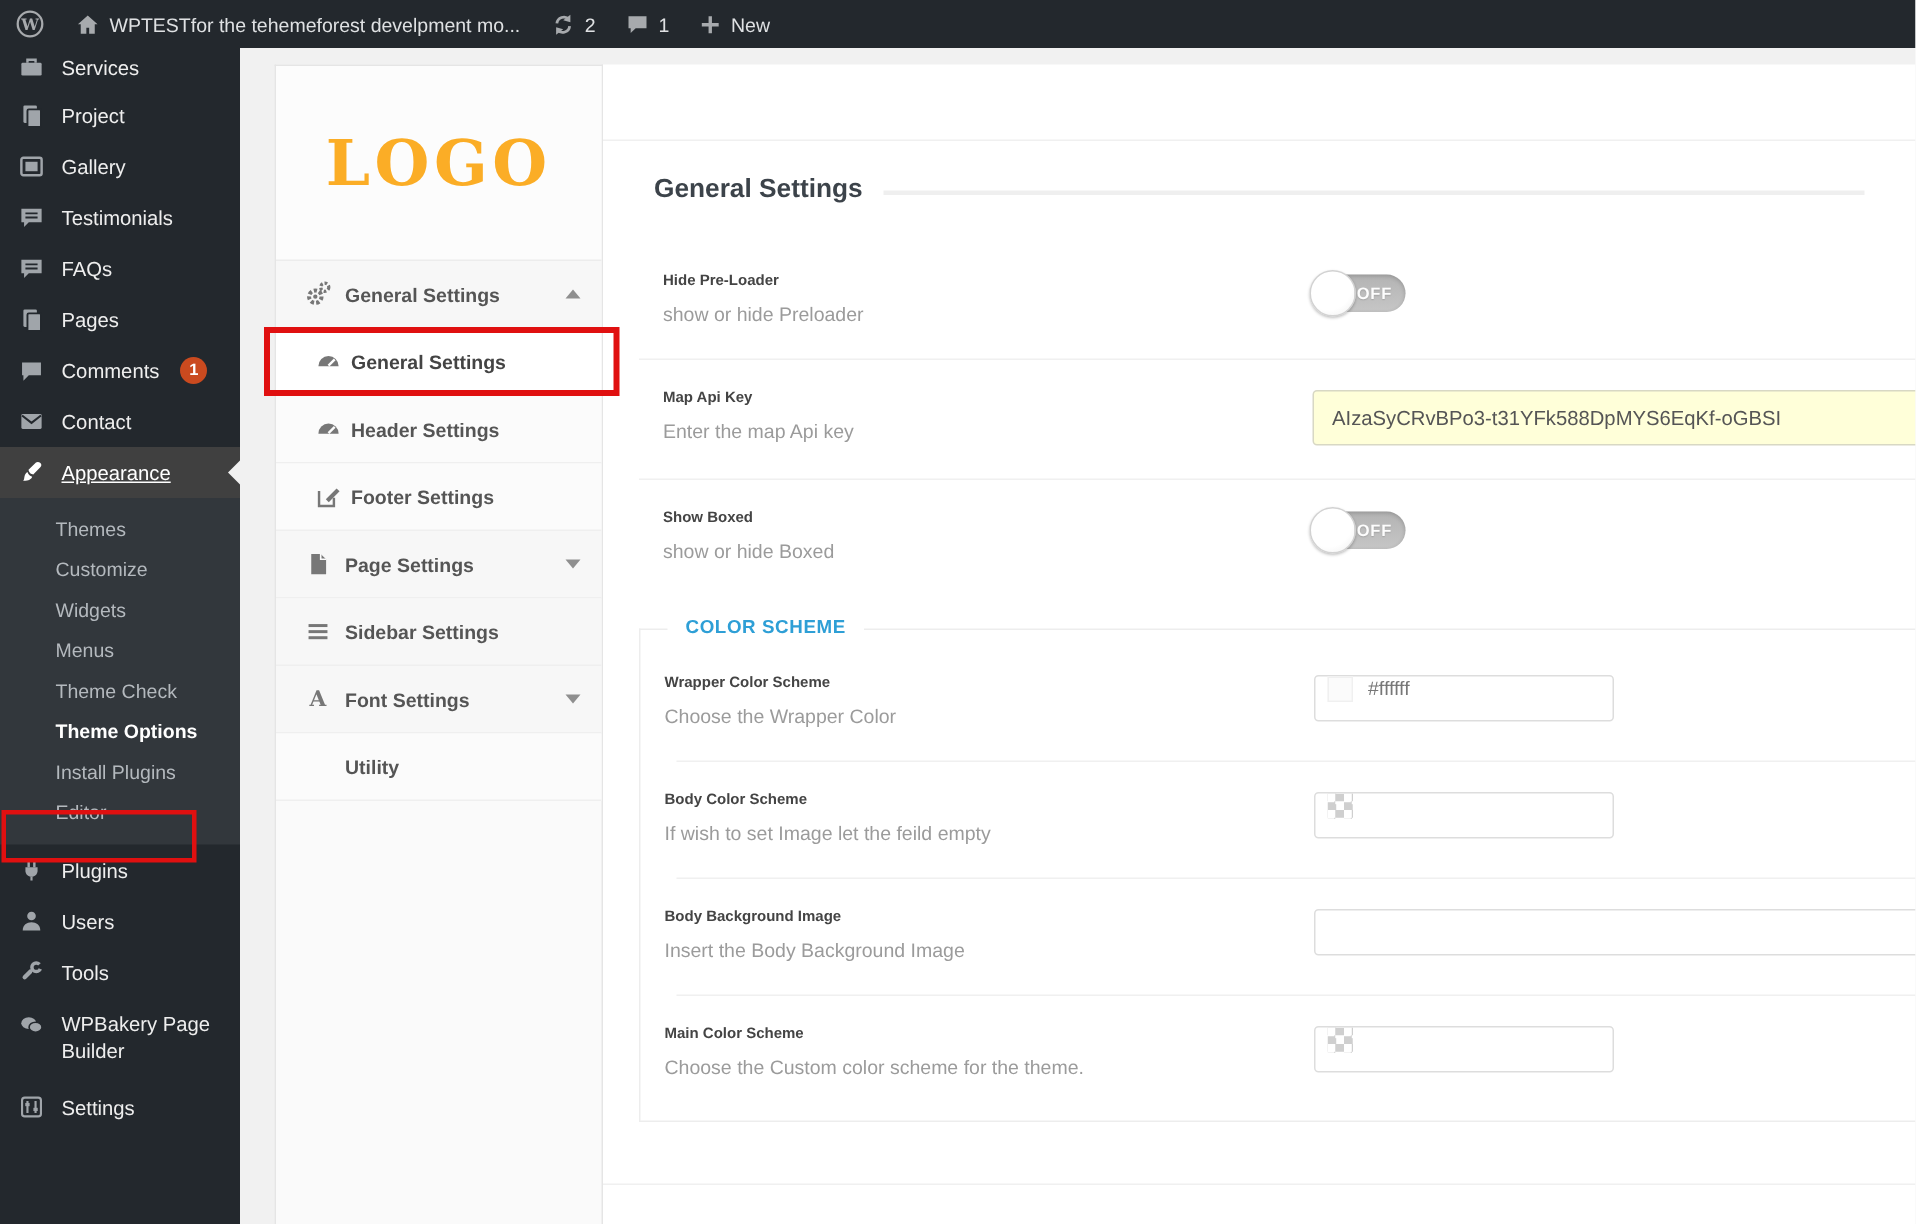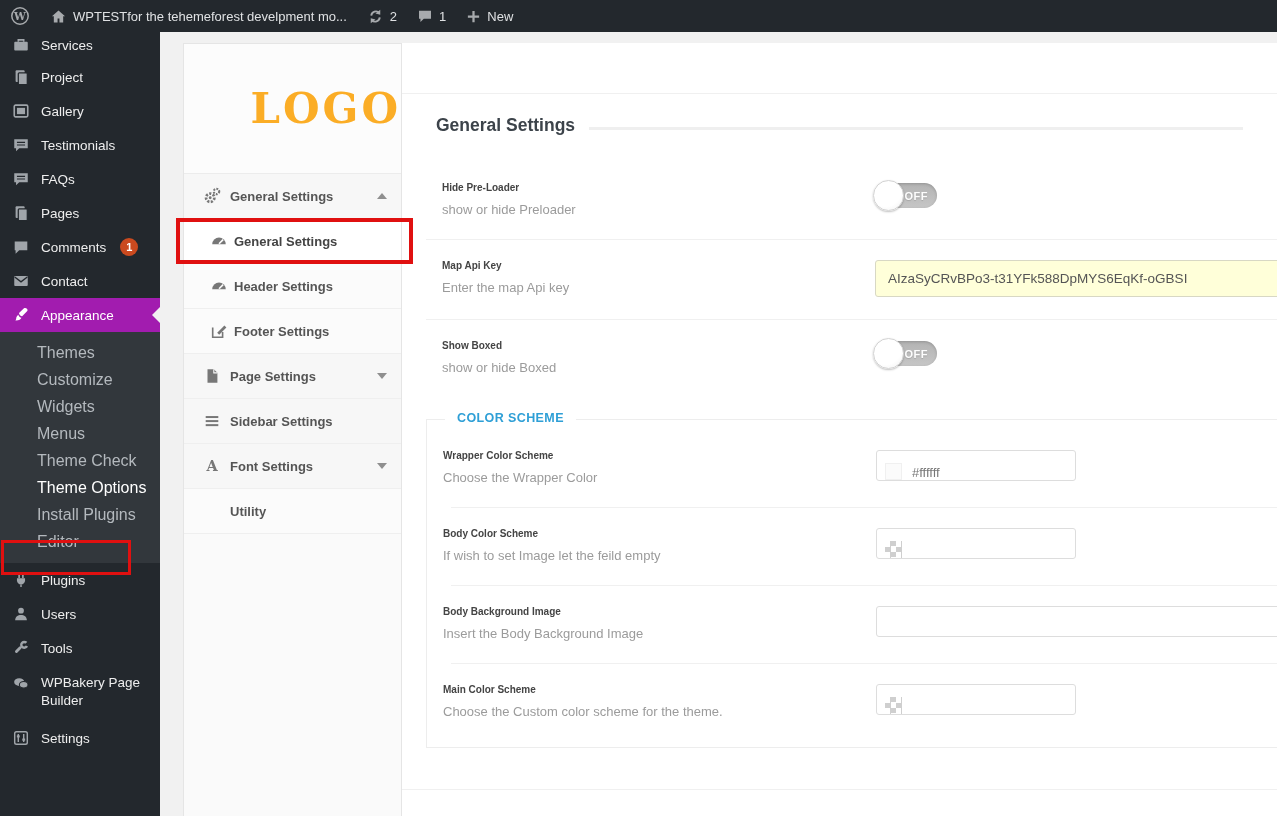--- a/index.html
+++ b/index.html
@@ -13,41 +13,41 @@
   .ab-item .ico { display:flex; align-items:center; color:#a7aaad; }
 
   
   .wpsidebar { position:absolute; left:0; top:32px; bottom:0; width:160px; background:#23282d; z-index:40; }
   .wp-item { display:flex; align-items:center; height:34px; padding-left:11px; gap:10px;
     font-size:13.5px; color:#eee; cursor:pointer; }
   .wp-item .ico { width:20px; display:flex; justify-content:center; color:#a0a5aa; flex:none; }
   .wp-item.first { height:30px; margin-top:-2px; }
   .badge { margin-left:4px; background:#ca4a1f; color:#fff; border-radius:9px; min-width:18px; height:18px;
     display:flex; align-items:center; justify-content:center; font-size:11px; font-weight:bold; }
-  .wp-item.appearance { background:#a21caf; color:#fff; position:relative; }
+  .wp-item.appearance { background:#404040; color:#fff; position:relative;text-decoration:underline; }
   .wp-item.appearance .ico { color:#fff; }
   .wp-item.appearance::after { content:""; position:absolute; right:0; top:50%; margin-top:-8px;
     border-top:8px solid transparent; border-bottom:8px solid transparent; border-right:8px solid #f1f1f1; }
   .wpsubmenu { background:#32373c; padding:7px 0 8px 0; }
-  .wpsub-item { display:block; height:27px; line-height:27px; padding-left:37px; font-size:16px;
+  .wpsub-item { display:block; height:27px; line-height:27px; padding-left:37px; font-size:13px;
     color:#b4b9be; cursor:pointer; }
-  .wpsub-item.current { color:#fff; font-weight:normal; }
+  .wpsub-item.current { color:#fff; font-weight:bold; }
   .wp-item.tall { height:56px; align-items:flex-start; padding-top:9px; }
   .wp-item.tall span[data-bind] { line-height:18px; width:105px; }
 
   
   .annot { position:absolute; border:3px solid #e01010; z-index:60; pointer-events:none; }
   .annot-theme-options { left:1px; top:540px; width:130px; height:35px; }
   .annot-general-settings { left:176px; top:218px; width:237px; height:46px; border-width:4px; }
 
   
   .panel { position:absolute; left:183px; top:43px; bottom:0; width:219px; background:#fafafa;
     border:1px solid #e5e5e5; border-bottom:none; z-index:10; }
   .logo-area { height:130px; background:#fcfcfc; border-bottom:1px solid #ececec;
-    display:flex; align-items:center; justify-content:flex-end; }
+    display:flex; align-items:center; justify-content:center; }
   .logo-text { font-family:"DejaVu Serif", serif; font-weight:bold; font-size:42px; letter-spacing:3px;
     color:#fbad26; }
   .p-item { height:45px; display:flex; align-items:center; padding:0 14px 0 18px; gap:8px;
     border-bottom:1px solid #efefef; font-size:13px; font-weight:bold; color:#555; cursor:pointer; background:#f7f7f7; }
   .p-item .ico { width:20px; display:flex; justify-content:center; color:#777; flex:none; }
   .p-item.sub { padding-left:25px; gap:5px; background:#fbfbfb; }
   .p-item.active { background:#fff; color:#444; }
   .p-item.utility { padding-left:46px; background:#fbfbfb; }
   .chev { margin-left:auto; width:0; height:0; }
   .chev.up { border-left:5px solid transparent; border-right:5px solid transparent; border-bottom:6px solid #8f8f8f; }
@@ -76,21 +76,21 @@
     border-radius:50%; box-shadow:0 1px 2px rgba(0,0,0,.25); }
   .toggle .txt { position:absolute; right:9px; top:50%; transform:translateY(-50%);
     color:#fdfdfd; font-size:11px; font-weight:bold; letter-spacing:.5px; text-shadow:0 1px 1px rgba(0,0,0,.15); }
 
   
   .input-api { width:432px; height:37px; background:#ffffd9; border:1px solid #d8d8c4; border-radius:3px;
     padding:0 12px; font-size:13.5px; color:#555; font-family:"Liberation Sans", sans-serif; outline:none; }
   .input-plain { width:432px; height:31px; background:#fff; border:1px solid #ddd; border-radius:3px;
     padding:0 10px; font-size:13px; color:#555; font-family:"Liberation Sans", sans-serif; outline:none; }
   .color-input { width:200px; height:31px; background:#fff; border:1px solid #ddd; border-radius:3px;
-    display:flex; align-items:flex-end; gap:10px; padding-left:8px; cursor:pointer; }
+    display:flex; align-items:flex-start; gap:10px; padding-left:8px; cursor:pointer; }
   .swatch { width:17px; height:17px; flex:none; }
   .swatch.white { background:#fbfbfb; border:1px solid #f0f0f0; }
   .swatch.transparent { background:repeating-conic-gradient(#cfcfcf 0% 25%, #ffffff 0% 50%); background-size:11px 11px; }
   .color-val { font-size:13px; color:#777; }
 
   
   .fieldset { position:relative; margin:22px 0 0 24px; border:1px solid #ededed; border-right:none;
     padding:10px 0 6px 16px; }
   .legend { position:absolute; top:-9px; left:18px; background:#fff; padding:0 12px;
     color:#2e9fd6; font-size:12.5px; font-weight:bold; letter-spacing:.4px; }

